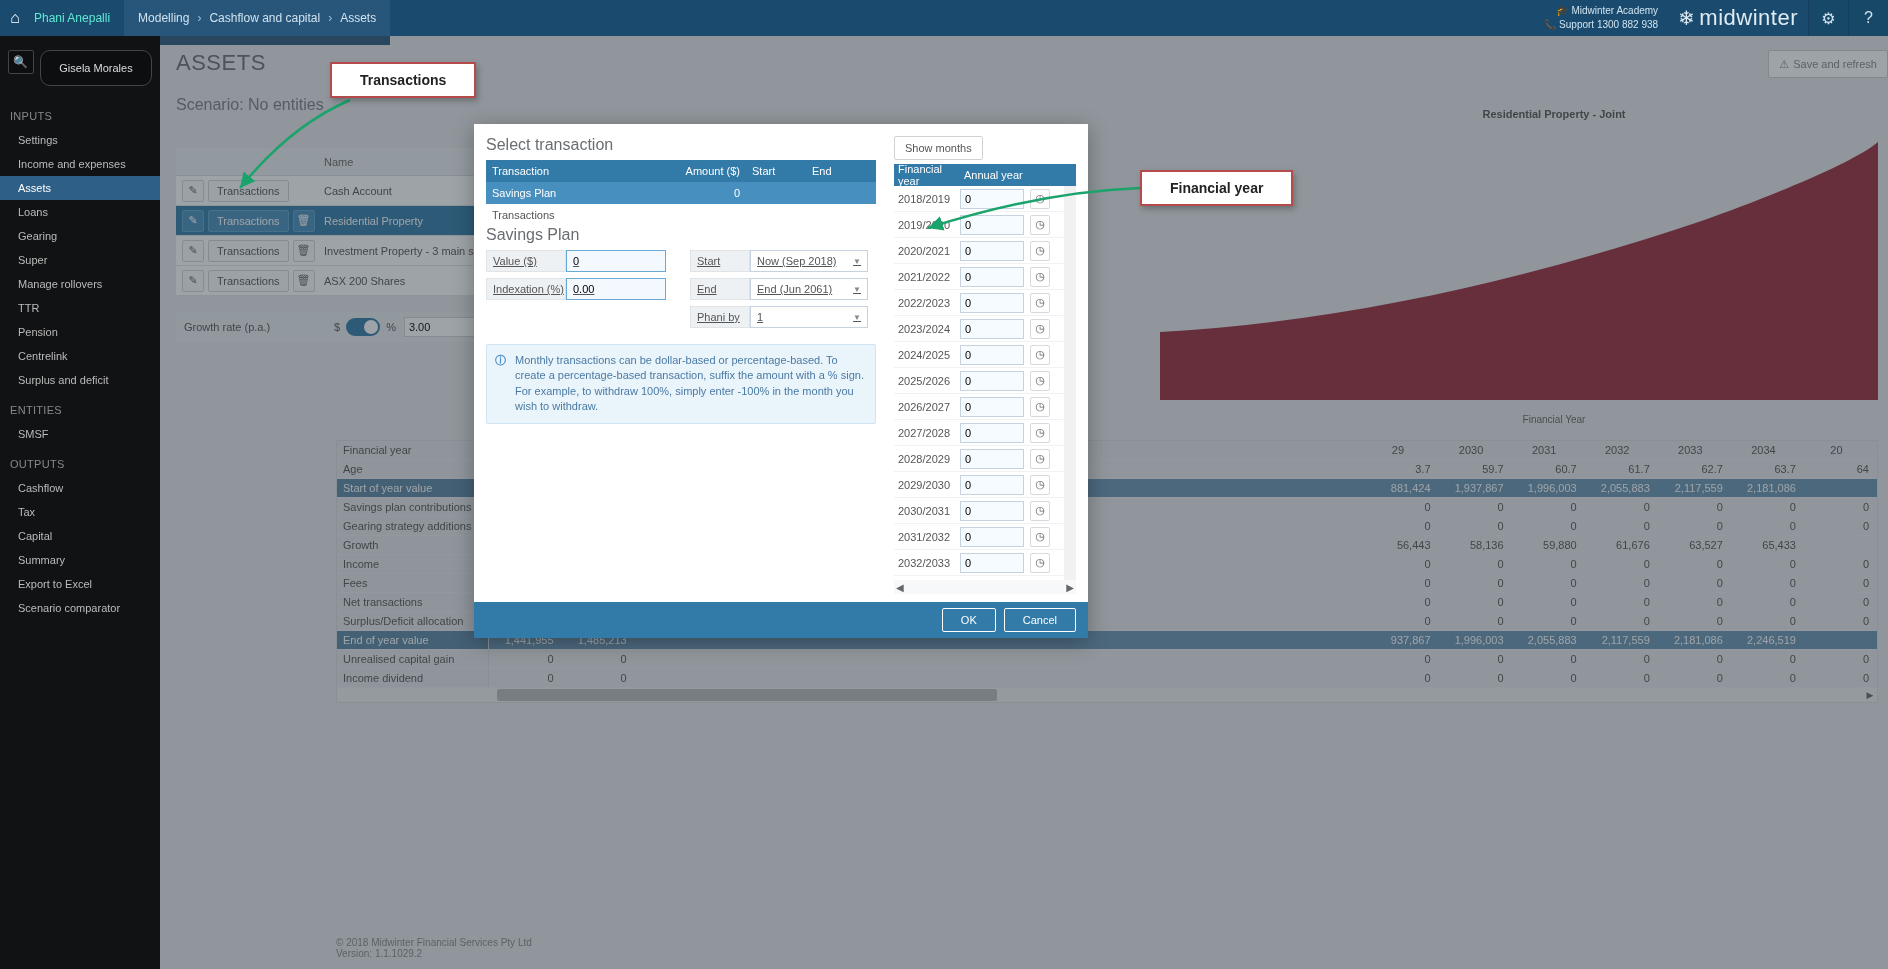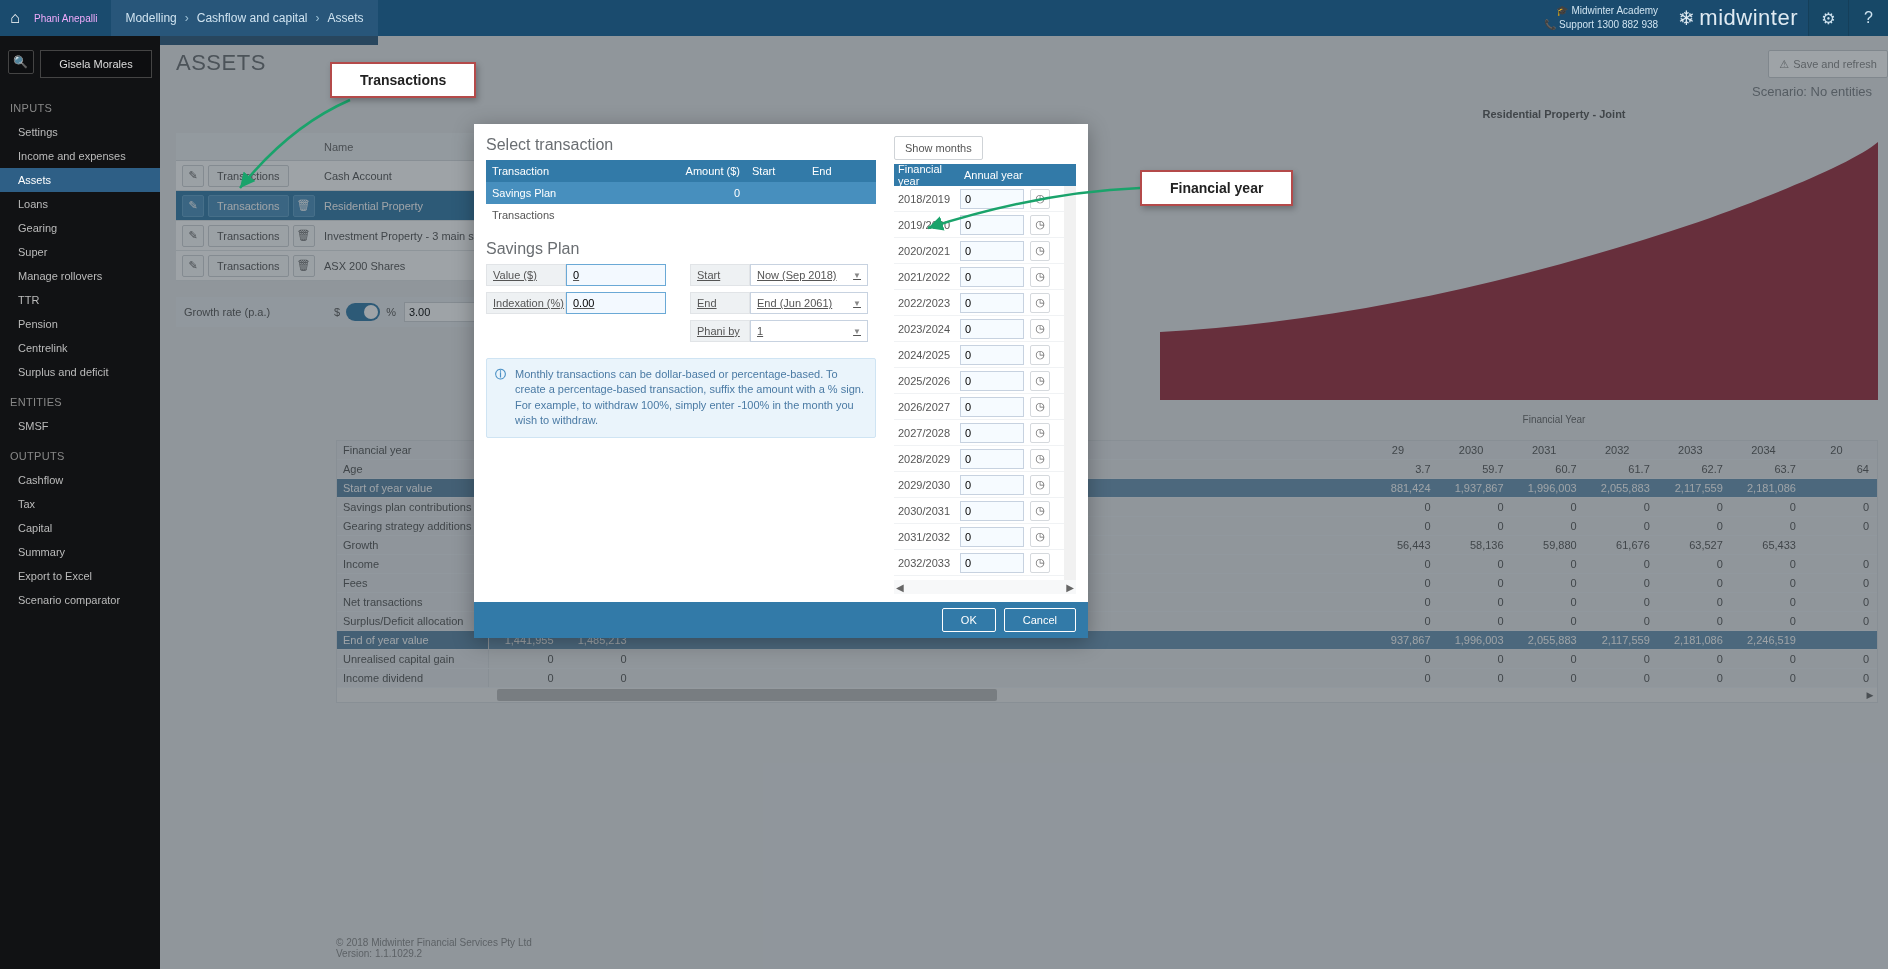--- a/index.html
+++ b/index.html
@@ -1,39 +1,39 @@
 <!DOCTYPE html>
 <html><head>
 <meta charset="utf-8">
 <style>
 * { box-sizing: border-box; margin: 0; padding: 0; font-family: Arial, Helvetica, sans-serif; }
 html, body { width: 1888px; height: 969px; overflow: hidden; background: #e6e8ea; font-size: 12px; color: #555; }
 .topbar { display: flex; align-items: center; height: 36px; background: #1a4b6e; color: #fff; }
 .topbar .home { width: 30px; text-align: center; font-size: 16px; }
-.topbar .user { padding: 0 14px 0 4px; color: #f0abfc; font-size: 10px; }
+.topbar .user { padding: 0 14px 0 4px; color: #5eead4; font-size: 12px; }
 .topbar .crumbs { display: flex; align-items: center; background: #28567a; height: 54px; padding: 0 14px; font-size: 12px; color: #cfe3f0; }
 .topbar .crumbs span.sep { margin: 0 8px; color: #9cc0d6; }
 .topbar .spacer { flex: 1; }
 .topbar .support { text-align: right; font-size: 10px; color: #cfe3f0; padding-right: 10px; line-height: 1.4; }
 .topbar .brand { display: flex; align-items: center; padding: 0 10px; font-size: 22px; color: #dfeaf2; font-weight: 300; letter-spacing: 0.5px; }
 .topbar .brand .snow { font-size: 20px; margin-right: 4px; }
 .topbar .gearbox, .topbar .helpbox { width: 40px; height: 36px; display: flex; align-items: center; justify-content: center; background: #174867; font-size: 16px; color: #cfe3f0; border-left: 1px solid #153f5a; }
 
 .layout { display: flex; height: calc(100% - 36px); }
 .sidebar { width: 160px; background: #111214; color: #bbb; padding-top: 8px; flex-shrink: 0; }
 .sidebar .searchrow { display: flex; gap: 6px; padding: 6px 8px 12px 8px; }
 .sidebar .searchbtn { width: 26px; height: 24px; border: 1px solid #444; background: #0d0e10; color: #bbb; display: flex; align-items: center; justify-content: center; border-radius: 2px; font-size: 12px; }
-.sidebar .clientname { flex: 1; height: 28px; border: 1px solid #444; background: #0d0e10; color: #ddd; font-size: 11px; display: flex; align-items: center; justify-content: center; border-radius: 0; }
+.sidebar .clientname { flex: 1; height: 36px; border: 1px solid #444; background: #0d0e10; color: #ddd; font-size: 11px; display: flex; align-items: center; justify-content: center; border-radius: 10px; }
 .sidebar .grouplabel { color: #888; font-size: 11px; padding: 12px 10px 6px 10px; letter-spacing: 0.3px; }
 .sidebar .navitem { padding: 6px 10px 6px 18px; font-size: 11px; color: #bbb; cursor: pointer; }
 .sidebar .navitem.active { background: #2e5f86; color: #fff; }
 
 .main { flex: 1; position: relative; padding: 14px 16px; overflow: hidden; }
 .page-title { font-size: 22px; font-weight: 300; color: #6a6e72; letter-spacing: 0.5px; }
-.scenario { font-size: 13px; color: #7a7e82; margin-top: 8px; text-align: right; }
+.scenario { font-size: 16px; color: #7a7e82; margin-top: 20px; }
 .saverefresh { position: absolute; top: 14px; right: 0; height: 28px; border: 1px solid #c8ccd0; background: #fff; color: #888; font-size: 11px; padding: 0 10px; display: flex; align-items: center; border-radius: 2px; }
 
 .assets-table { margin-top: 34px; width: 700px; }
 .assets-table .hdr { display: flex; background: #eceff1; border-bottom: 1px solid #d7dbdf; height: 28px; align-items: center; font-size: 11px; color: #666; }
 .assets-table .hdr .c1 { width: 140px; }
 .assets-table .hdr .c2 { flex: 1; padding-left: 8px; }
 .assets-table .row { display: flex; align-items: center; height: 30px; border-bottom: 1px solid #e2e5e8; background: #fff; }
 .assets-table .row.sel { background: #327aa8; color: #fff; }
 .assets-table .row .icons { width: 140px; display: flex; align-items: center; gap: 4px; padding-left: 6px; }
 .assets-table .btn-edit, .btn-trash { width: 22px; height: 22px; border: 1px solid #d0d4d8; background: #fafbfc; border-radius: 2px; display: flex; align-items: center; justify-content: center; font-size: 11px; color: #666; }
@@ -71,21 +71,21 @@
 
 .dim-overlay { position: absolute; inset: 0; background: rgba(40,50,60,0.45); pointer-events: none; }
 
 .modal { position: absolute; top: 124px; left: 474px; width: 614px; background: #fff; box-shadow: 0 4px 20px rgba(0,0,0,0.3); z-index: 10; }
 .modal-hdr { background: #327aa8; color: #fff; height: 38px; display: flex; align-items: center; padding: 0 14px; font-size: 17px; font-weight: 300; position: relative; }
 .modal-hdr .close { position: absolute; right: 10px; top: 10px; color: #dbe8f1; font-size: 14px; cursor: pointer; }
 .modal-body { padding: 12px 12px 8px 12px; display: flex; gap: 18px; }
 .modal-left { width: 390px; }
 .modal-right { flex: 1; }
 .sect-title { font-size: 16px; font-weight: 300; color: #6a6e72; margin-bottom: 6px; }
-.tx-table { width: 100%; font-size: 11px; margin-bottom: 14px; }
+.tx-table { width: 100%; font-size: 11px; }
 .tx-table .thdr { display: flex; background: #327aa8; color: #fff; height: 22px; align-items: center; }
 .tx-table .thdr > div { padding: 0 6px; }
 .tx-table .trow { display: flex; height: 22px; align-items: center; }
 .tx-table .trow.on { background: #478fbe; color: #fff; }
 .tx-table .trow > div { padding: 0 6px; }
 .tx-c1 { width: 180px; } .tx-c2 { width: 80px; text-align: right; } .tx-c3 { width: 60px; } .tx-c4 { width: 60px; }
 .formrow { display: flex; align-items: center; margin-bottom: 6px; font-size: 11px; text-decoration: underline; }
 .formrow .flabel { width: 80px; background: #eef1f3; height: 22px; display: flex; align-items: center; padding-left: 6px; border: 1px solid #e1e4e7; }
 .formrow input, .formrow .selectish { height: 22px; border: 1px solid #c7d2e0; padding: 0 6px; font-size: 11px; background: #fff; width: 100px; }
 .formrow .highlight-input { border: 1px solid #6aa9d6; background: #f3f9ff; }

